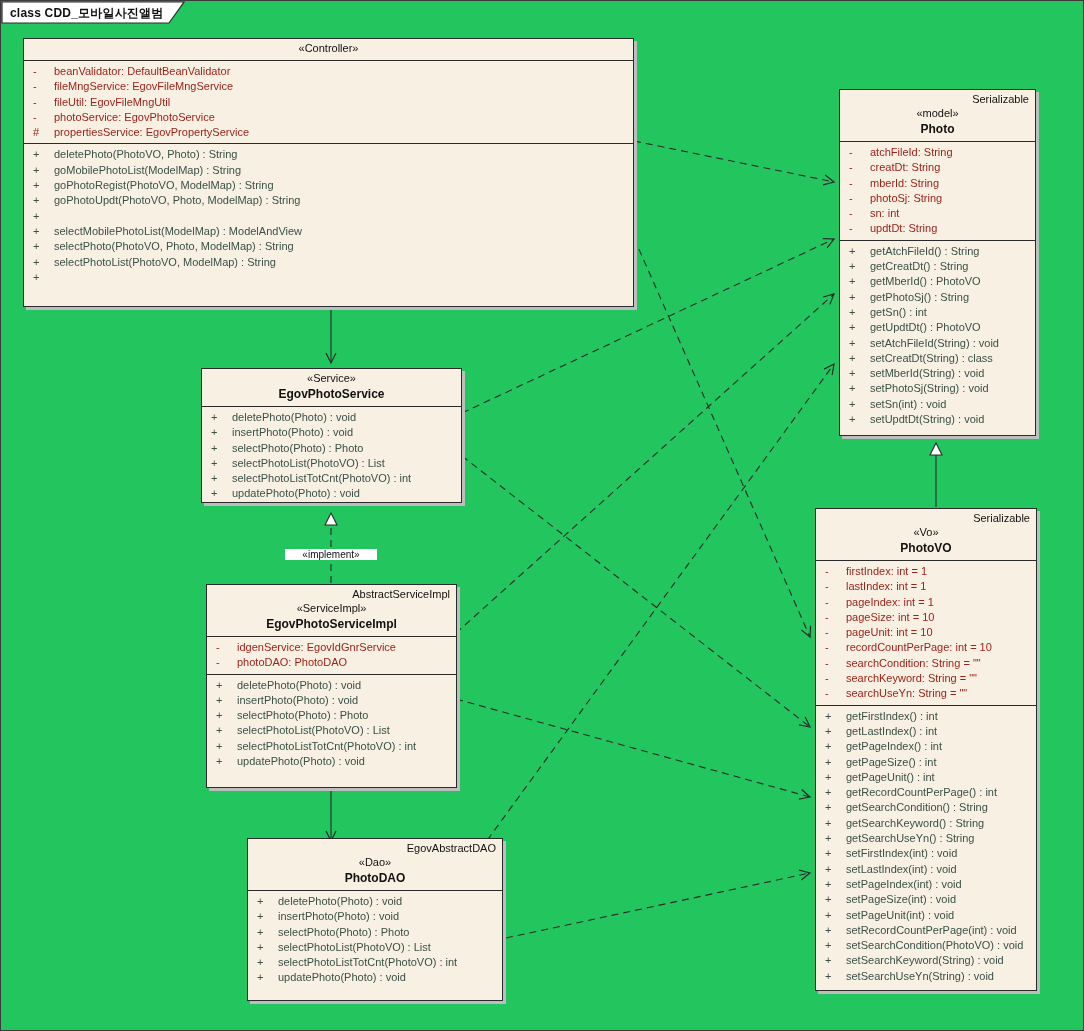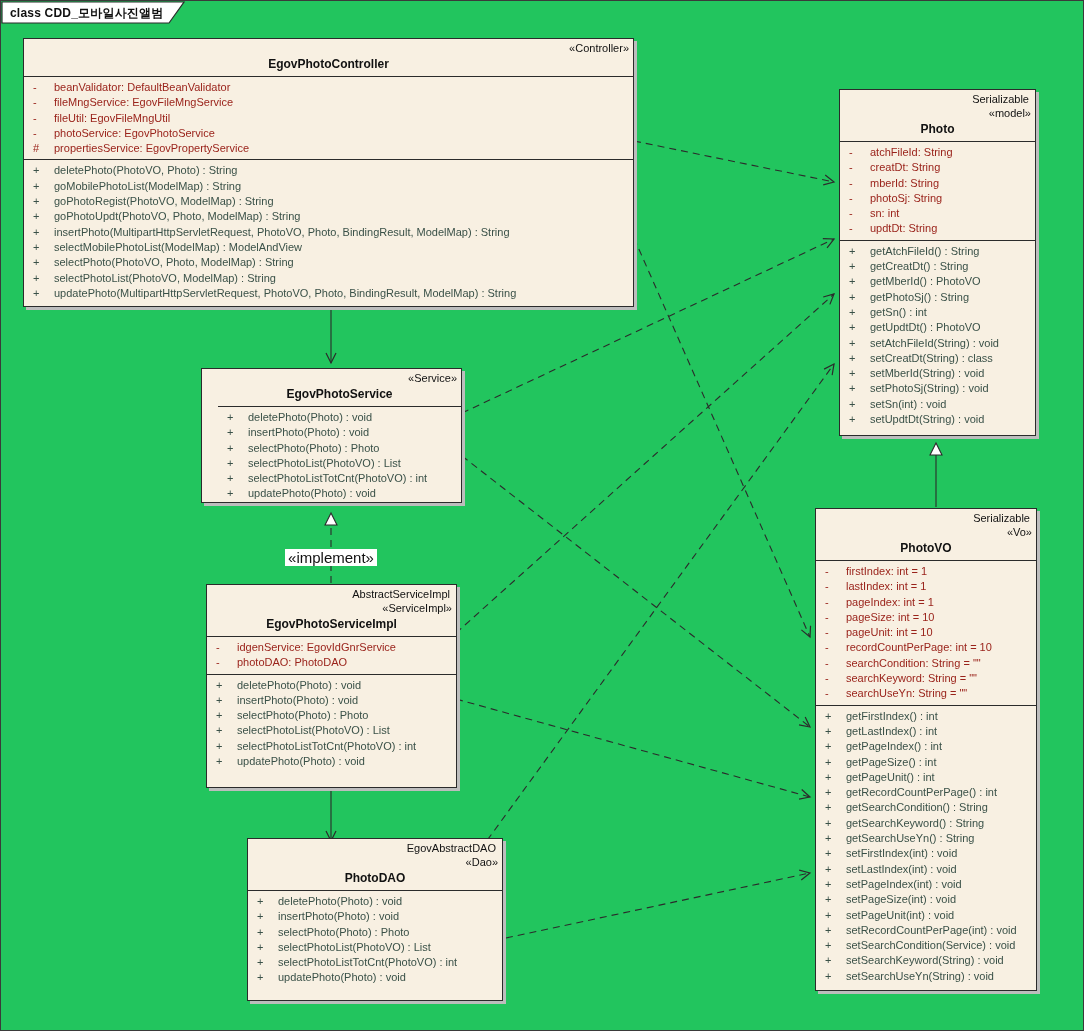--- a/index.html
+++ b/index.html
@@ -15,32 +15,32 @@
   }
   .uml-class{
     position:absolute;box-sizing:border-box;
     background:var(--fill,#F8F0E2);
     border:1px solid #2b2b2b;
     box-shadow:3px 3px 0 var(--shadow,#bdbdbd);
     display:flex;flex-direction:column;overflow:hidden;
   }
   .hdr{border-bottom:1px solid #2b2b2b;text-align:center;padding:2px 4px 4px;flex:none;}
   .tmpl{font-size:11px;color:#111;text-align:right;line-height:14px;padding-right:2px;}
-  .stereo{font-size:11px;color:#111;line-height:15px;text-align:right;}
+  .stereo{font-size:11px;color:#111;line-height:15px;}
   .cname{font-size:12px;font-weight:bold;color:#111;line-height:16px;}
   .sect{padding:3px 0 3px;flex:none;}
   .sect.attrs{border-bottom:1px solid #2b2b2b;}
   .sect.meths{flex:1;}
   .row{display:flex;font-size:11px;line-height:15.3px;white-space:nowrap;overflow:hidden;}
   .row .vis{width:21px;padding-left:9px;flex:none;}
   .attr-row{color:var(--attr,#9A231B);}
   .meth-row{color:var(--meth,#3A5148);}
   .connector-label{
     position:absolute;left:284px;top:548px;width:92px;text-align:center;
-    background:#fff;font-size:15px;color:#111;white-space:nowrap;
+    background:#fff;font-size:10px;color:#111;white-space:nowrap;
   }
 </style>
 </head>
 <body>
 
 <div id="canvas">
 
   <svg id="connector-layer" width="1084" height="1031" viewBox="0 0 1084 1031">
     <defs>
       <marker id="m-open" markerUnits="userSpaceOnUse" markerWidth="14" markerHeight="14" refX="12" refY="6" orient="auto">
@@ -66,21 +66,20 @@
         <path d="M458,947 L809,872" stroke-dasharray="7,5" marker-end="url(#m-open)"></path>
       </g>
   </svg>
 
   <div class="frame-title">class CDD_모바일사진앨범</div>
 
   <div id="classes">
       <div class="uml-class" style="left: 22px; top: 37px; width: 611px; height: 269px;">
         <div class="hdr">
           <div class="stereo">«Controller»</div>
-          <div class="cname">EgovPhotoController</div>
         </div>
         <div class="sect attrs">
           <div class="row attr-row">
             <span class="vis">-</span>
             <span class="txt">beanValidator: DefaultBeanValidator</span>
           </div>
           <div class="row attr-row">
             <span class="vis">-</span>
             <span class="txt">fileMngService: EgovFileMngService</span>
           </div>
@@ -109,37 +108,35 @@
           <div class="row meth-row">
             <span class="vis">+</span>
             <span class="txt">goPhotoRegist(PhotoVO, ModelMap) : String</span>
           </div>
           <div class="row meth-row">
             <span class="vis">+</span>
             <span class="txt">goPhotoUpdt(PhotoVO, Photo, ModelMap) : String</span>
           </div>
           <div class="row meth-row">
             <span class="vis">+</span>
-            <span class="txt">insertPhoto(MultipartHttpServletRequest, PhotoVO, Photo, BindingResult, ModelMap) : String</span>
           </div>
           <div class="row meth-row">
             <span class="vis">+</span>
             <span class="txt">selectMobilePhotoList(ModelMap) : ModelAndView</span>
           </div>
           <div class="row meth-row">
             <span class="vis">+</span>
             <span class="txt">selectPhoto(PhotoVO, Photo, ModelMap) : String</span>
           </div>
           <div class="row meth-row">
             <span class="vis">+</span>
             <span class="txt">selectPhotoList(PhotoVO, ModelMap) : String</span>
           </div>
           <div class="row meth-row">
             <span class="vis">+</span>
-            <span class="txt">updatePhoto(MultipartHttpServletRequest, PhotoVO, Photo, BindingResult, ModelMap) : String</span>
           </div>
         </div>
       </div>
       <div class="uml-class" style="left: 838px; top: 88px; width: 197px; height: 347px;">
         <div class="hdr">
           <div class="tmpl">Serializable</div>
           <div class="stereo">«model»</div>
           <div class="cname">Photo</div>
         </div>
         <div class="sect attrs">
@@ -212,21 +209,21 @@
           <div class="row meth-row">
             <span class="vis">+</span>
             <span class="txt">setSn(int) : void</span>
           </div>
           <div class="row meth-row">
             <span class="vis">+</span>
             <span class="txt">setUpdtDt(String) : void</span>
           </div>
         </div>
       </div>
-      <div class="uml-class" style="left: 200px; top: 367px; width: 261px; height: 135px; padding-left: 16px;">
+      <div class="uml-class" style="left: 200px; top: 367px; width: 261px; height: 135px;">
         <div class="hdr">
           <div class="stereo">«Service»</div>
           <div class="cname">EgovPhotoService</div>
         </div>
         <div class="sect meths">
           <div class="row meth-row">
             <span class="vis">+</span>
             <span class="txt">deletePhoto(Photo) : void</span>
           </div>
           <div class="row meth-row">
@@ -427,21 +424,21 @@
           <div class="row meth-row">
             <span class="vis">+</span>
             <span class="txt">setPageUnit(int) : void</span>
           </div>
           <div class="row meth-row">
             <span class="vis">+</span>
             <span class="txt">setRecordCountPerPage(int) : void</span>
           </div>
           <div class="row meth-row">
             <span class="vis">+</span>
-            <span class="txt">setSearchCondition(Service) : void</span>
+            <span class="txt">setSearchCondition(PhotoVO) : void</span>
           </div>
           <div class="row meth-row">
             <span class="vis">+</span>
             <span class="txt">setSearchKeyword(String) : void</span>
           </div>
           <div class="row meth-row">
             <span class="vis">+</span>
             <span class="txt">setSearchUseYn(String) : void</span>
           </div>
         </div>

